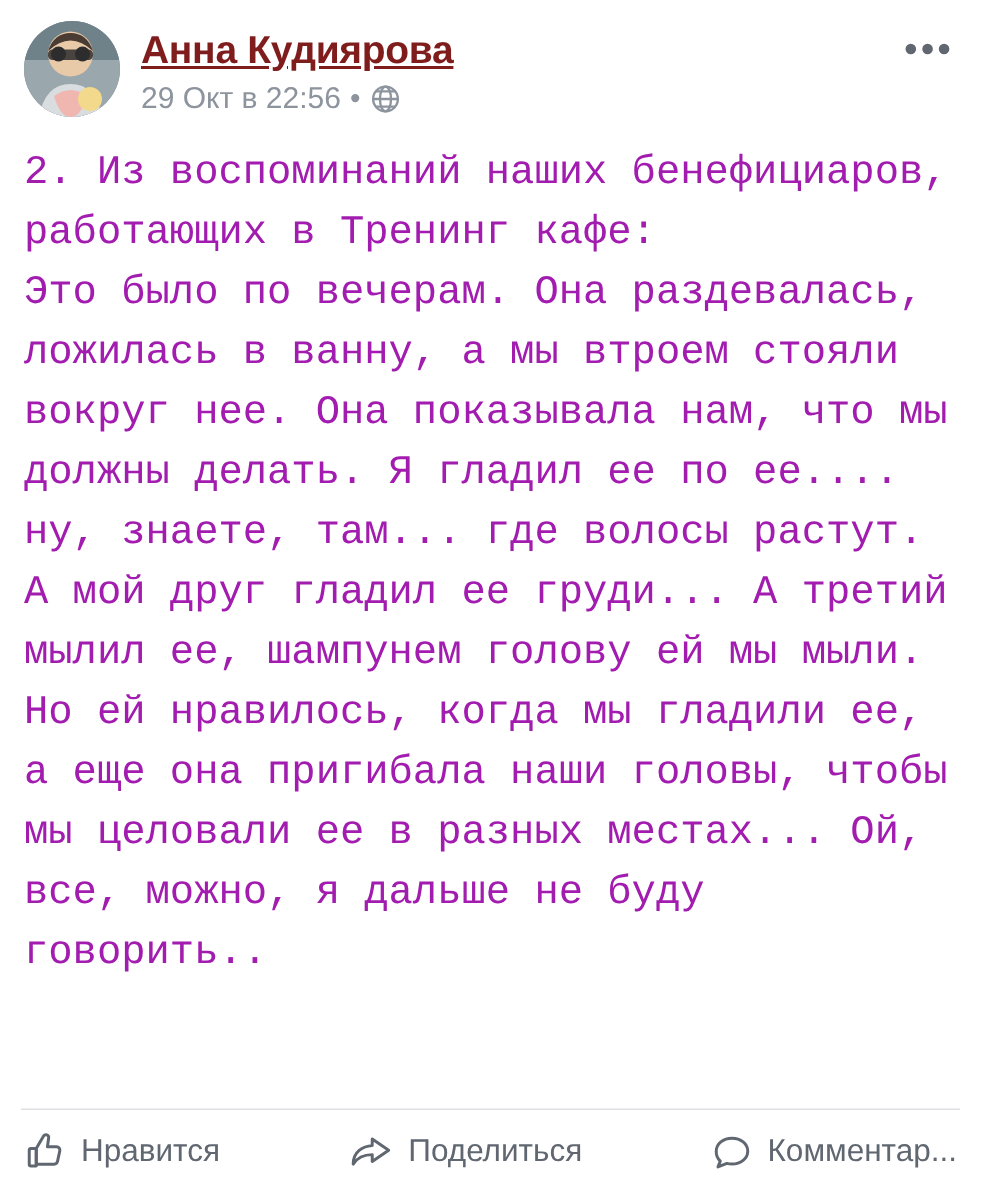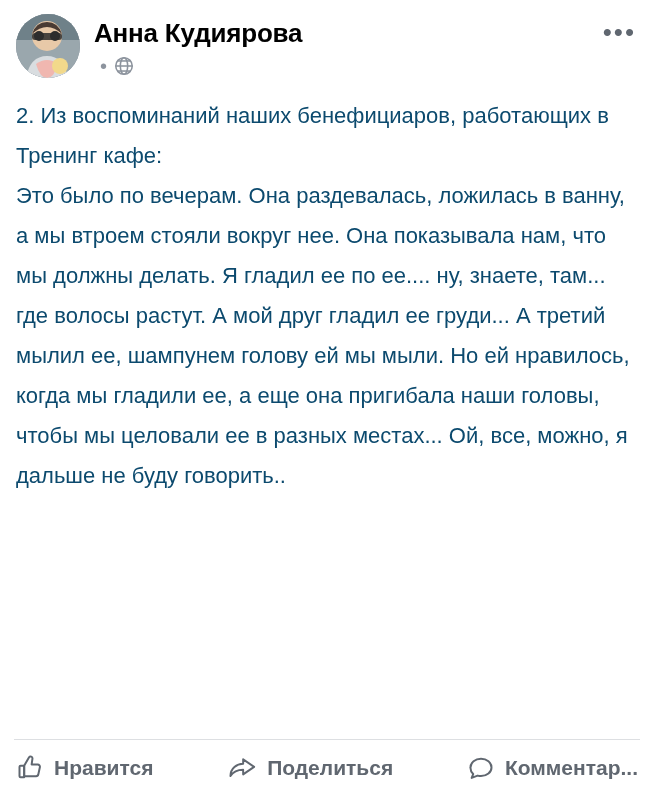--- a/index.html
+++ b/index.html
@@ -44,23 +44,24 @@
   .header-text {
     margin-left: 14px;
     display: flex;
     flex-direction: column;
     justify-content: center;
     padding-top: 4px;
   }
   .author-name {
     font-size: 26px;
     font-weight: bold;
-    color: #000000;
+    color: #7f1d1d;
     line-height: 30px;
     letter-spacing: -0.2px;
+    text-decoration: underline;
   }
   .meta-row {
     display: flex;
     align-items: center;
     margin-top: 6px;
   }
   .timestamp {
     font-size: 20px;
     color: #8d949e;
     line-height: 24px;
@@ -82,47 +83,48 @@
     font-size: 26px;
     color: #606770;
     letter-spacing: 2px;
     line-height: 20px;
     cursor: pointer;
     user-select: none;
   }
   
   .post-body {
     padding: 12px 16px 0 16px;
-    font-size: 22px;
+    font-size: 27px;
     line-height: 40px;
-    color: #0c4a6e;
+    color: #a21caf;
     white-space: pre-wrap;
     word-wrap: break-word;
     flex: 1 1 auto;
     overflow: hidden;
+    font-family: Liberation Mono, monospace;
   }
   
   .divider {
     height: 1px;
     background: #dddfe2;
     margin: 8px 14px 0 14px;
   }
   .actions {
     display: flex;
     align-items: center;
     justify-content: space-between;
     padding: 14px 16px 18px 16px;
   }
   .action {
     display: flex;
     align-items: center;
     gap: 10px;
     color: #606770;
     font-size: 21px;
-    font-weight: bold;
+    font-weight: normal;
     cursor: pointer;
     white-space: nowrap;
   }
   .action svg {
     display: block;
   }
 </style>
 </head>
 <body>
 
@@ -141,20 +143,21 @@
         <circle cx="39" cy="22" r="5" fill="#2d2d2d"></circle>
         <path d="M10 64 q4 -22 21 -22 q17 0 21 22 z" fill="#d9dde0"></path>
         <path d="M20 50 q11 -8 22 0 q-4 14 -11 14 q-7 0 -11 -14 z" fill="#f0b7b0"></path>
         <circle cx="44" cy="52" r="8" fill="#f2d98b"></circle>
       </svg>
     </div>
 
     <div class="header-text">
       <div class="author-name">Анна Кудиярова</div>
       <div class="meta-row">
+        <span class="timestamp">29 Окт в 22:56</span>
         <span class="meta-dot">•</span>
         <span class="globe-icon">
           <svg width="22" height="22" viewBox="0 0 24 24" fill="none" stroke="#8d949e" stroke-width="1.7">
             <circle cx="12" cy="12" r="9"></circle>
             <ellipse cx="12" cy="12" rx="4" ry="9"></ellipse>
             <line x1="3" y1="12" x2="21" y2="12"></line>
             <line x1="4.6" y1="6.5" x2="19.4" y2="6.5"></line>
             <line x1="4.6" y1="17.5" x2="19.4" y2="17.5"></line>
           </svg>
         </span>

